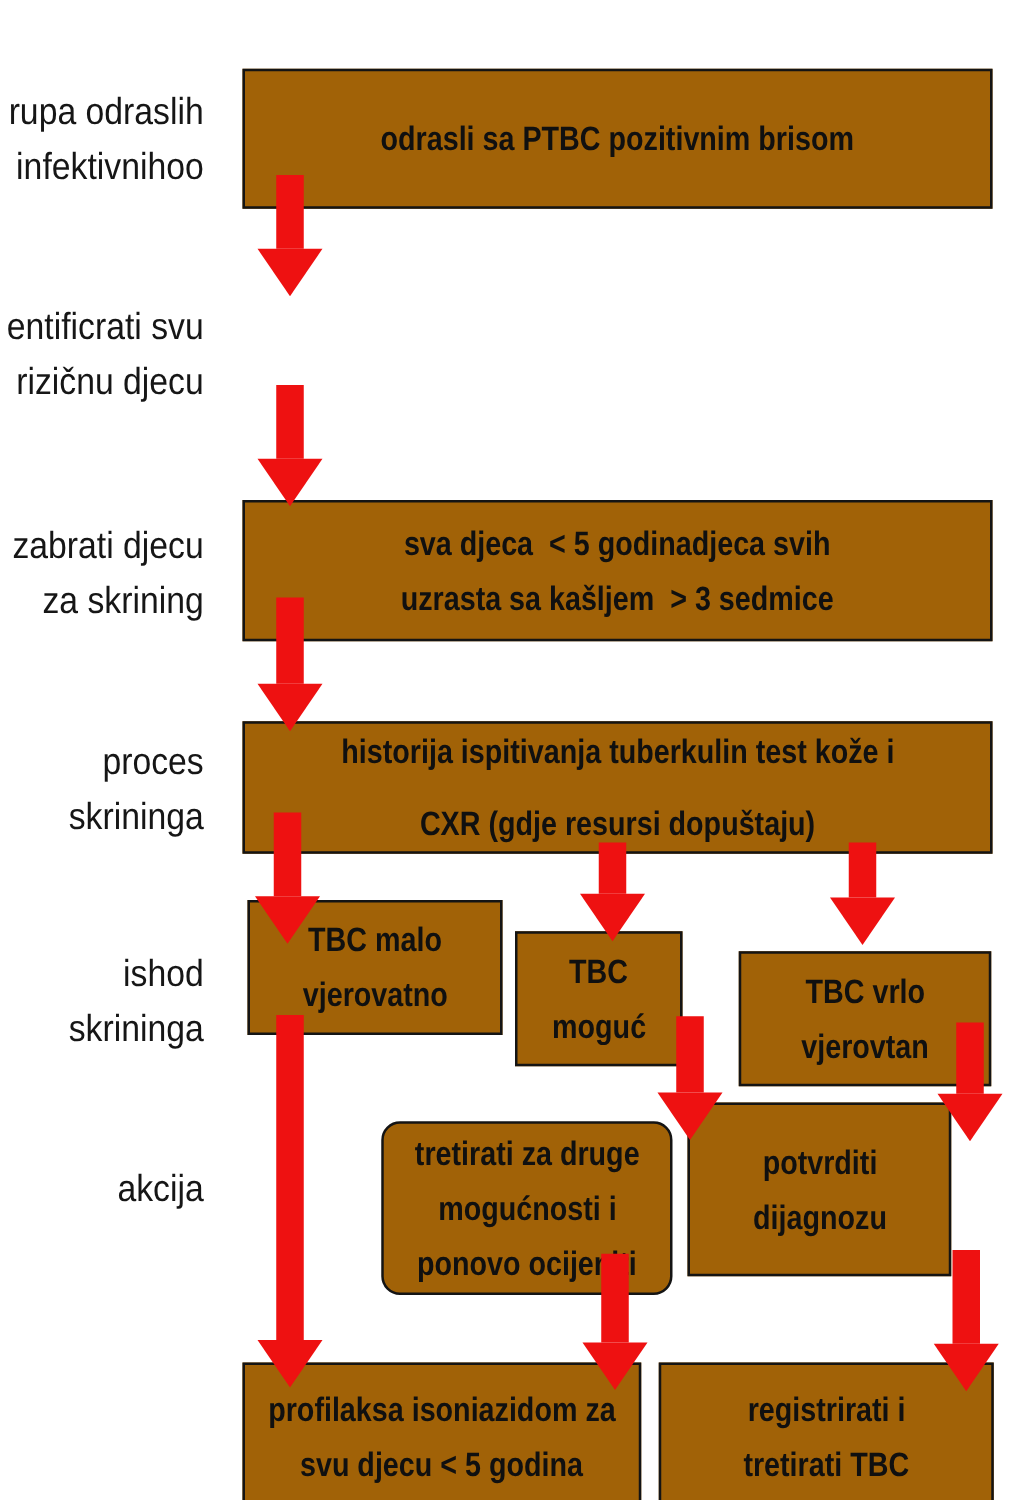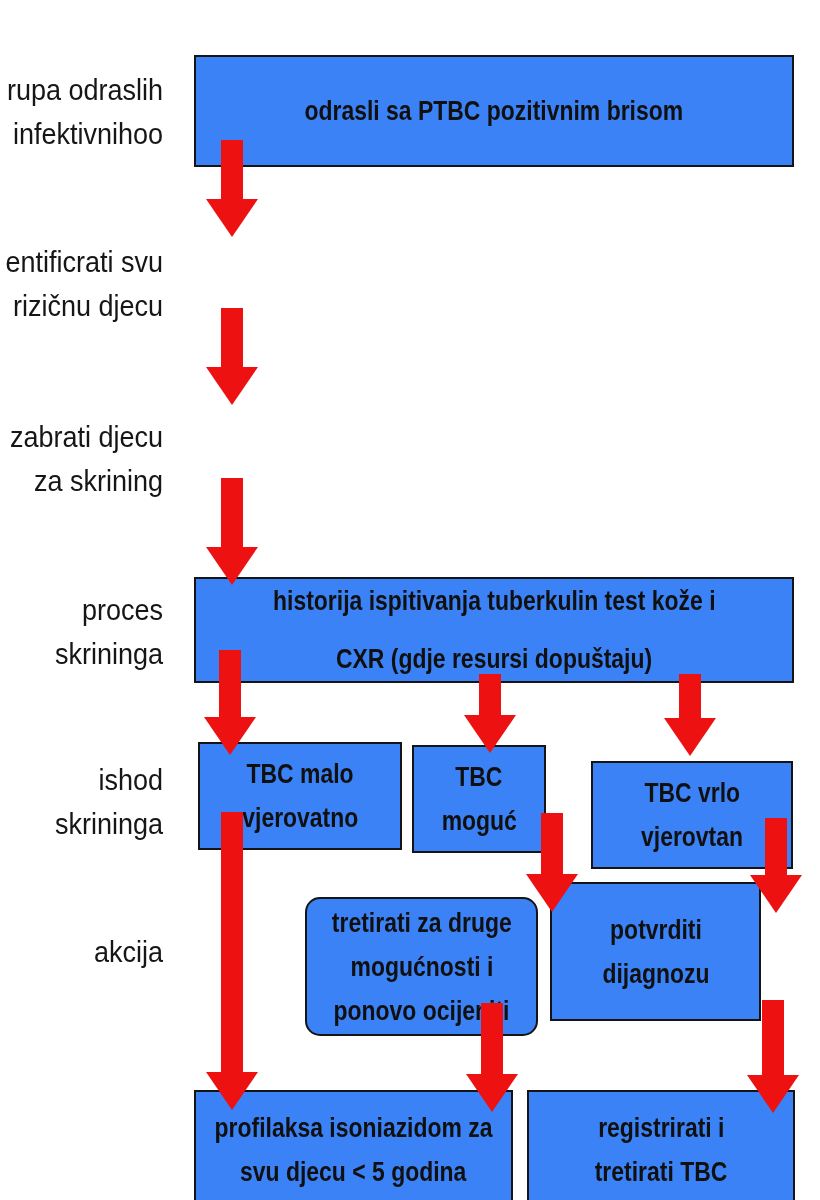--- a/index.html
+++ b/index.html
@@ -14,30 +14,30 @@
   }
   .side-label .lline{display:block;white-space:pre;transform:scaleX(0.9);transform-origin:100% 50%;}
   #label-source{top:68px;}
   #label-identify{top:240px;}
   #label-select{top:415px;}
   #label-process{top:588px;}
   #label-outcome{top:758px;}
   #label-action{top:930px;}
   
   .box{
-    position:absolute;border:2px solid #141414;background:#3b82f6;box-sizing:border-box;
+    position:absolute;border:2px solid #141414;background:#a16207;box-sizing:border-box;
     display:flex;flex-direction:column;justify-content:center;align-items:center;
     font-weight:bold;font-size:27px;line-height:44px;color:#101010;z-index:1;text-align:center;
   }
   .box .line{display:block;white-space:pre;transform:scaleX(0.85);transform-origin:50% 50%;}
   #box-adults{left:194px;top:55px;width:600px;height:112px;}
   #box-contacts{left:194px;top:223px;width:600px;height:108px;}
   #box-children{left:194px;top:400px;width:600px;height:113px;}
   #box-screening{left:194px;top:577px;width:600px;height:106px;gap:14px;}
-  #outcome-unlikely{left:198px;top:742px;width:204px;height:108px;}
+  #outcome-unlikely{left:198px;top:720px;width:204px;height:108px;}
   #outcome-possible{left:412px;top:745px;width:134px;height:108px;}
   #outcome-likely{left:591px;top:745px;width:202px;height:108px;margin-top:16px;}
   #action-treat-other{left:305px;top:897px;width:233px;height:139px;border-radius:15px;}
   #action-confirm{left:550px;top:882px;width:211px;height:139px;}
   #final-prophylaxis{left:194px;top:1090px;width:319px;height:145px;justify-content:flex-start;padding-top:14px;}
   #final-register{left:527px;top:1090px;width:268px;height:145px;justify-content:flex-start;padding-top:14px;}
   
   #arrow-layer{position:absolute;left:0;top:0;width:100%;height:100%;z-index:5;pointer-events:none;}
   .arrow{position:absolute;width:52px;display:flex;flex-direction:column;align-items:center;}
   .arrow .shaft{width:22px;flex:1 1 auto;background:var(--red,#ee1111);}
@@ -71,20 +71,24 @@
   <div class="side-label" id="label-outcome">
     <span class="lline">ishod</span>
     <span class="lline">skrininga</span>
   </div>
   <div class="side-label" id="label-action">
     <span class="lline">akcija</span>
   </div>
 
   <div class="box" id="box-adults">
     <span class="line">odrasli sa PTBC pozitivnim brisom</span>
+  </div>
+  <div class="box" id="box-children">
+    <span class="line">sva djeca  &lt; 5 godinadjeca svih</span>
+    <span class="line">uzrasta sa kašljem  &gt; 3 sedmice</span>
   </div>
   <div class="box" id="box-screening">
     <span class="line">historija ispitivanja tuberkulin test kože i</span>
     <span class="line">CXR (gdje resursi dopuštaju)</span>
   </div>
 
   <div class="box" id="outcome-unlikely">
     <span class="line">TBC malo</span>
     <span class="line">vjerovatno</span>
   </div>

